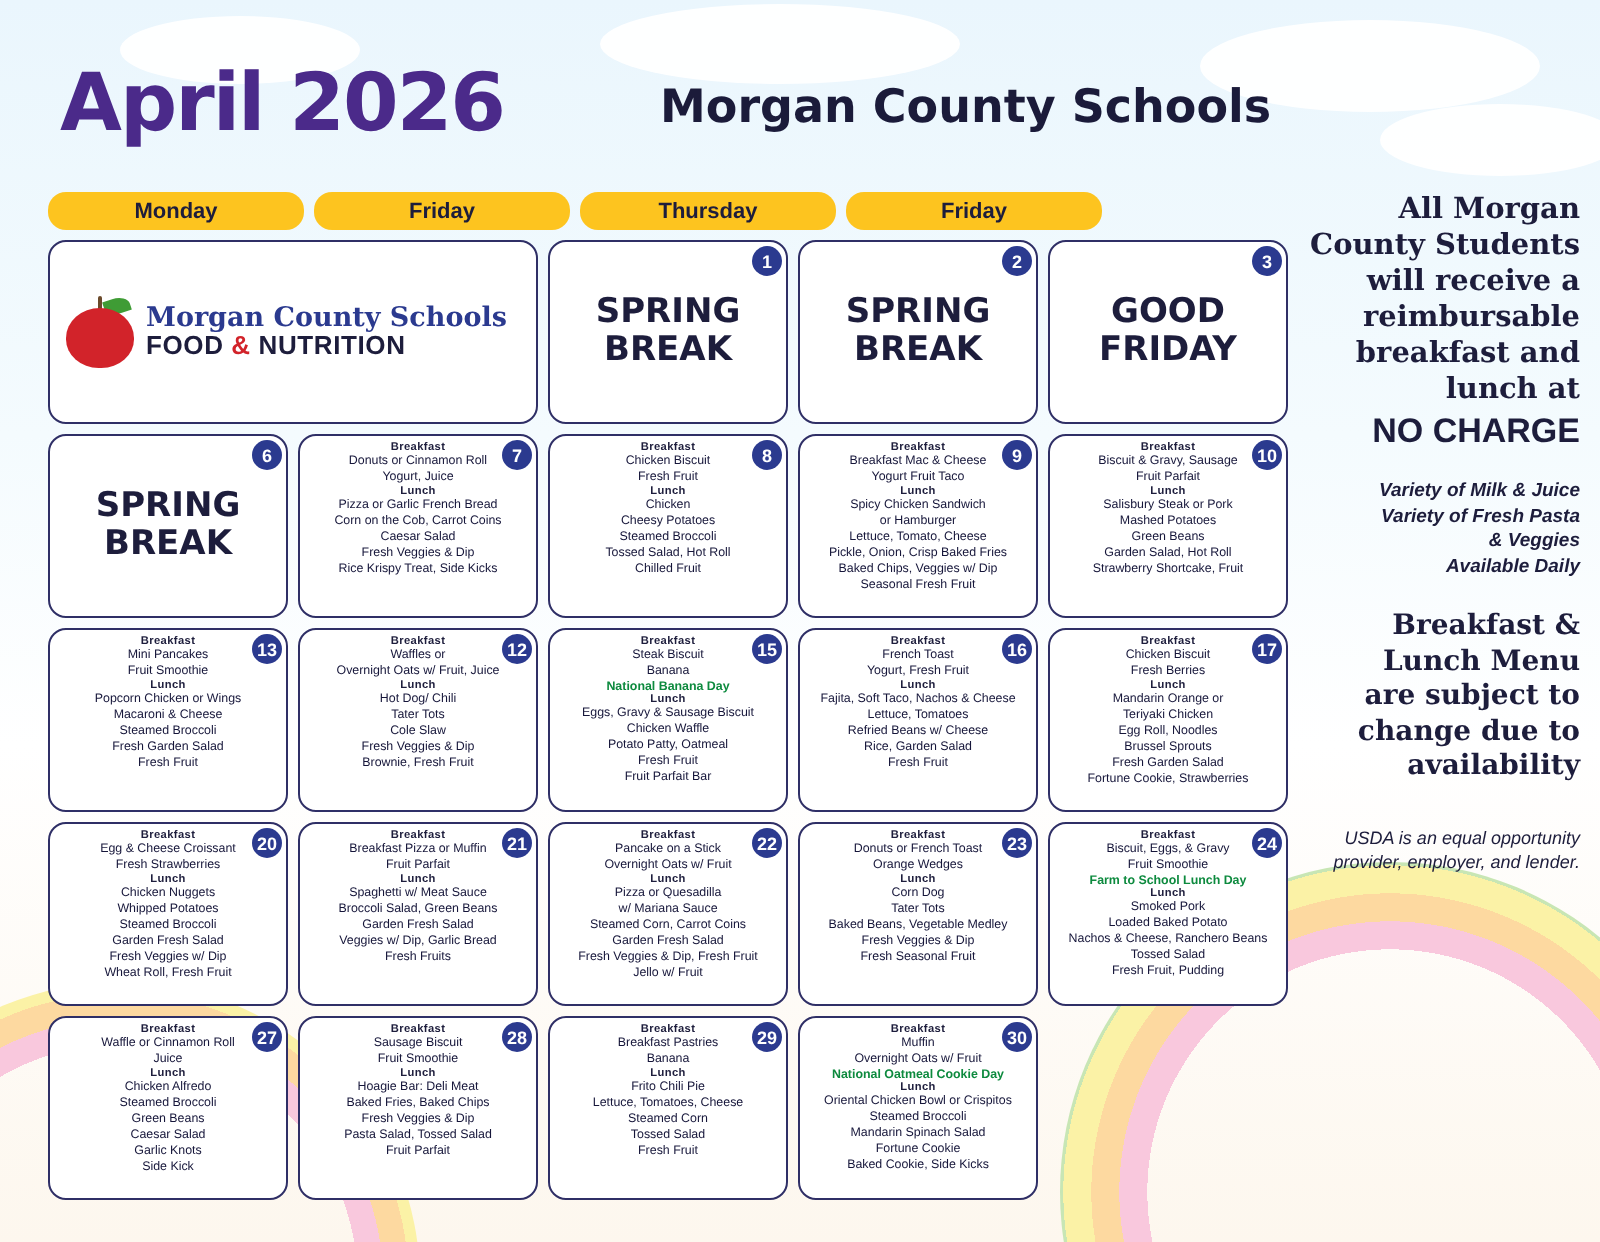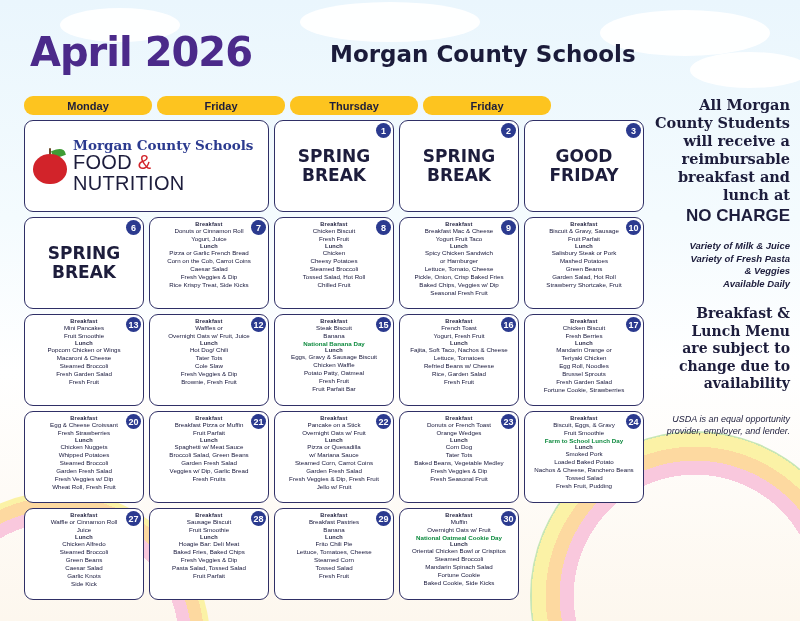--- a/index.html
+++ b/index.html
@@ -96,21 +96,21 @@
   .logocell{
     width:245px;height:92px;border:1px solid #2f2f66;border-radius:9px;background:#fff;
     box-sizing:border-box;display:flex;align-items:center;gap:6px;padding:0 8px;
   }
   .apple{width:34px;height:36px;position:relative;flex:0 0 auto;}
   .apple .body{position:absolute;left:0;top:6px;width:34px;height:30px;background:#d2232a;border-radius:50% 50% 48% 48%;}
   .apple .leaf{position:absolute;left:19px;top:1px;width:13px;height:8px;background:#3f9c35;border-radius:0 60% 0 60%;transform:rotate(-18deg);}
   .apple .stem{position:absolute;left:16px;top:0px;width:2px;height:8px;background:#6b4a2b;border-radius:1px;}
   .logotext{display:flex;flex-direction:column;line-height:1.05;}
   .logotext .l1{font-size:13.5px;font-weight:bold;color:#2b3a8f;font-family:"DejaVu Serif", serif;}
-  .logotext .l2{font-size:20px;font-weight:normal;color:#1d1d3c;letter-spacing:.3px;}
+  .logotext .l2{font-size:13px;font-weight:bold;color:#1d1d3c;letter-spacing:.3px;}
   .logotext .l2 .amp{color:#d2232a;}
 
   
   .rail{position:absolute;left:650px;top:96px;width:140px;text-align:right;}
   .rail .note{
     font-size:14.5px;line-height:1.24;color:#1d1d3c;font-weight:bold;
     font-family:"DejaVu Serif", serif;
   }
   .rail .nocharge{font-size:17px;font-weight:bold;color:#1d1d3c;margin-top:2px;}
   .rail .variety{

